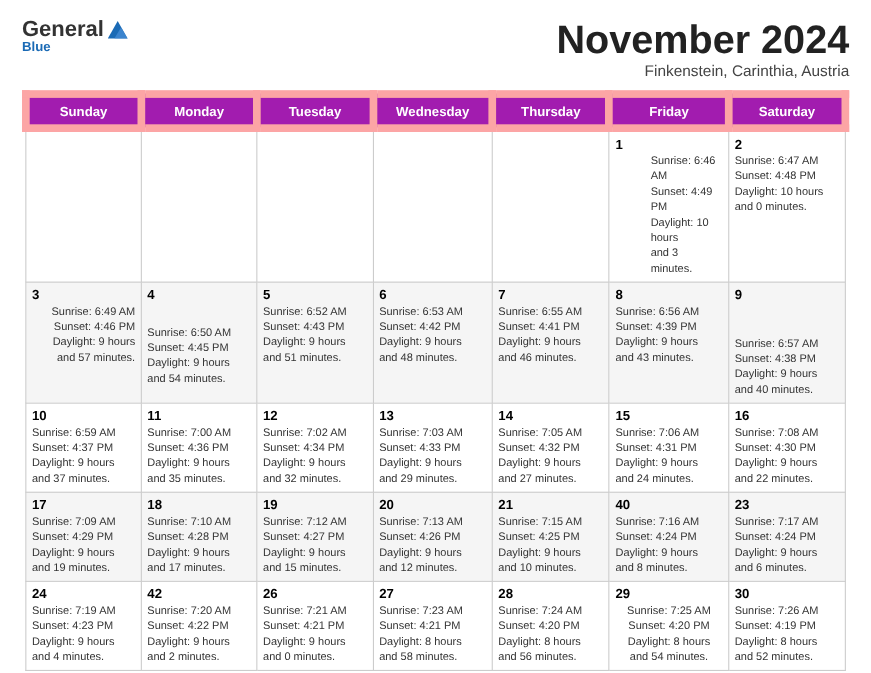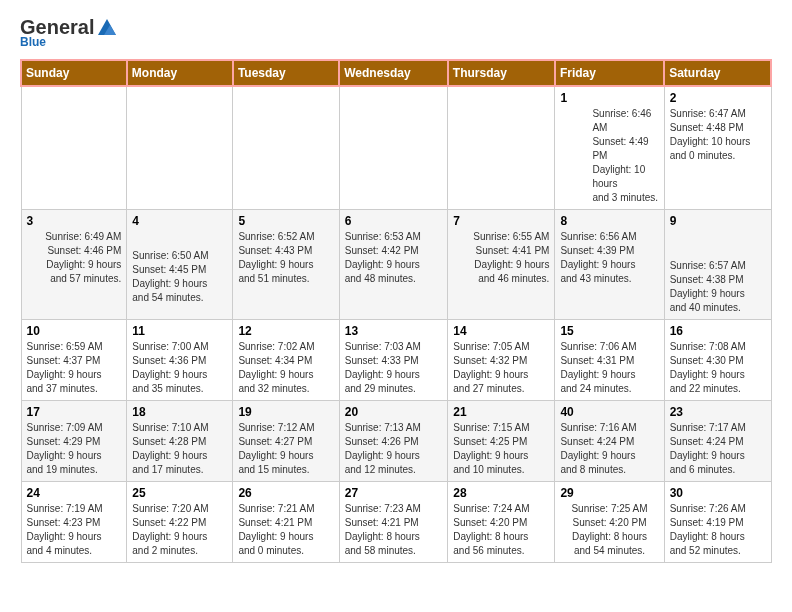--- a/index.html
+++ b/index.html
@@ -51,26 +51,26 @@
     .subtitle {
       font-size: 14px;
       color: #444;
     }
     .calendar {
       width: 100%;
       border-collapse: collapse;
       font-size: 10px;
     }
     .calendar thead tr th {
-      background: #a16207;
+      background: #a21caf;
       color: #fff;
       padding: 5px 4px;
-      text-align: left;
+      text-align: center;
       font-size: 12px;
-      border: 2px solid #fca5a5;
+      border: 7px solid #fca5a5;
     }
     .calendar tbody tr td {
       border: 1px solid #ccc;
       vertical-align: top;
       padding: 4px 5px;
       width: 113px;
       min-height: 72px;
       background: #fff;
     }
     .calendar tbody tr:nth-child(even) td {
@@ -100,20 +100,22 @@
       <div class="logo-text">
         <span class="logo-general">General</span>
         <svg class="logo-icon" viewBox="0 0 22 22">
           <polygon points="11,2 20,18 2,18" fill="#1a6ab5"></polygon>
           <polygon points="14,8 20,18 8,18" fill="#4a90d9" opacity="0.7"></polygon>
         </svg>
       </div>
       <span class="logo-blue" style="font-size:12px;font-weight:bold;margin-top:-4px;">Blue</span>
     </div>
     <div class="title-block">
+      <div class="month-title">November 2024</div>
+      <div class="subtitle">Finkenstein, Carinthia, Austria</div>
     </div>
   </div>
 
   <table class="calendar">
     <thead>
       <tr>
       <th>Sunday</th>
           <th>Monday</th>
           <th>Tuesday</th>
           <th>Wednesday</th>
@@ -168,21 +170,21 @@
           </td>
           <td>
             <span class="day-num">6</span>
             <div class="day-info" style="white-space: pre-line;">Sunrise: 6:53 AM
 Sunset: 4:42 PM
 Daylight: 9 hours
 and 48 minutes.</div>
           </td>
           <td>
             <span class="day-num">7</span>
-            <div class="day-info" style="white-space: pre-line; text-align: right;">Sunrise: 6:55 AM
+            <div class="day-info" style="white-space: pre-line;">Sunrise: 6:55 AM
 Sunset: 4:41 PM
 Daylight: 9 hours
 and 46 minutes.</div>
           </td>
           <td>
             <span class="day-num">8</span>
             <div class="day-info" style="white-space: pre-line;">Sunrise: 6:56 AM
 Sunset: 4:39 PM
 Daylight: 9 hours
 and 43 minutes.</div>
@@ -299,21 +301,21 @@
         </tr>
         <tr>
           <td>
             <span class="day-num">24</span>
             <div class="day-info" style="white-space: pre-line;">Sunrise: 7:19 AM
 Sunset: 4:23 PM
 Daylight: 9 hours
 and 4 minutes.</div>
           </td>
           <td>
-            <span class="day-num">25</span>
+            <span class="day-num">42</span>
             <div class="day-info" style="white-space: pre-line;">Sunrise: 7:20 AM
 Sunset: 4:22 PM
 Daylight: 9 hours
 and 2 minutes.</div>
           </td>
           <td>
             <span class="day-num">26</span>
             <div class="day-info" style="white-space: pre-line;">Sunrise: 7:21 AM
 Sunset: 4:21 PM
 Daylight: 9 hours

